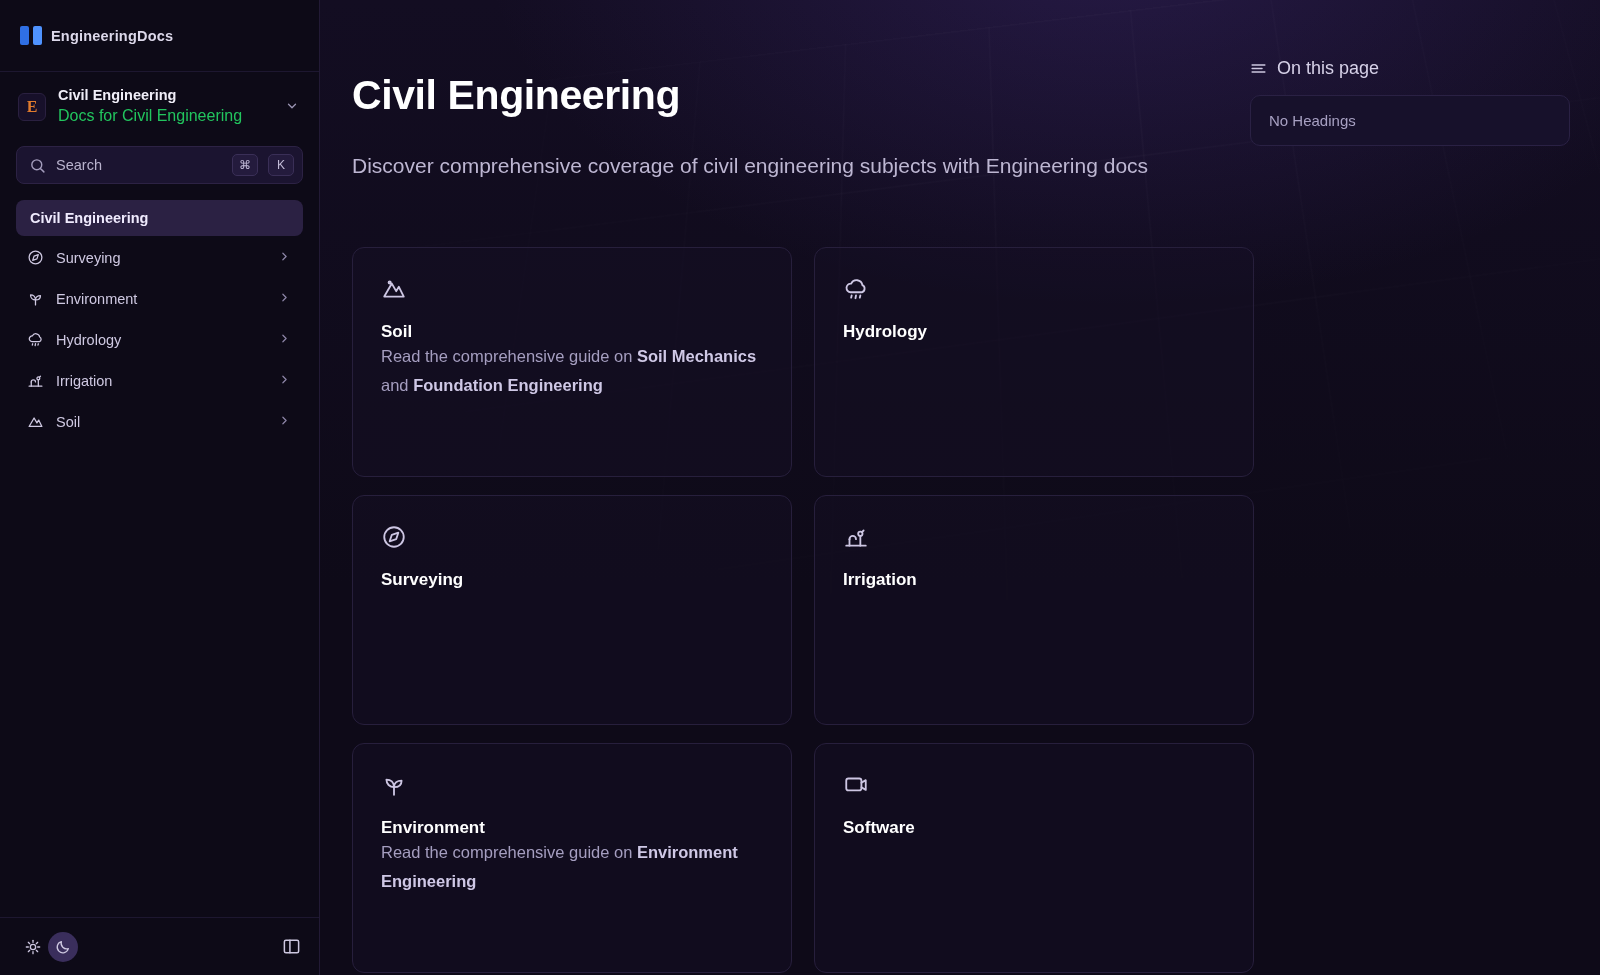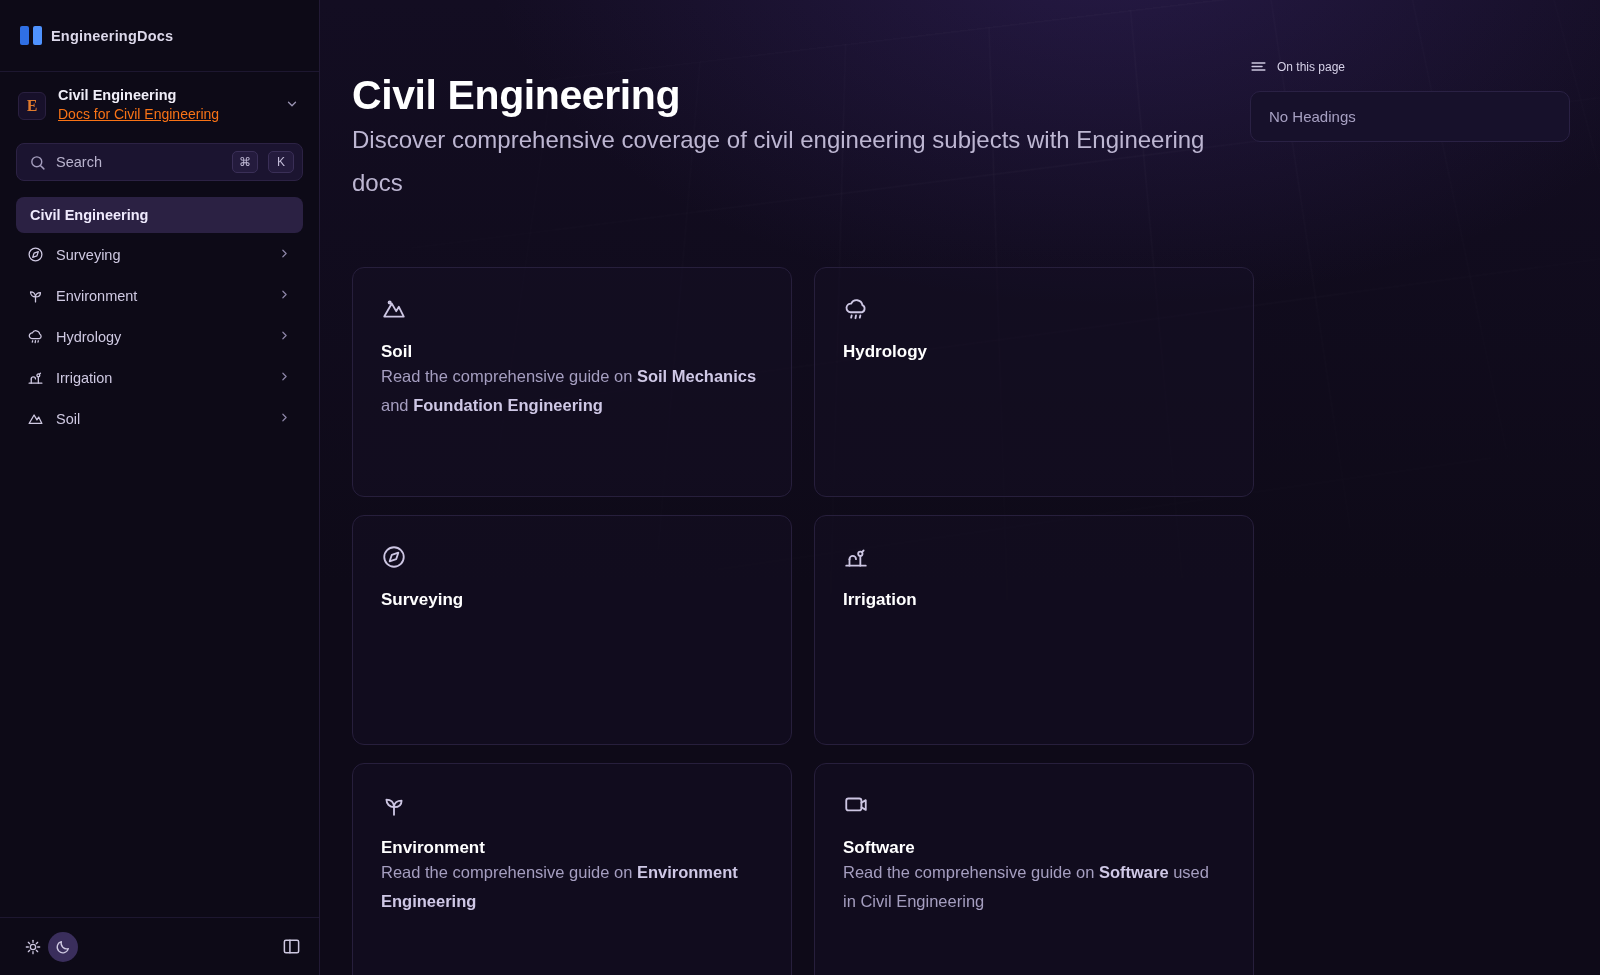--- a/index.html
+++ b/index.html
@@ -42,21 +42,21 @@
   .proj-badge {
     width: 28px; height: 28px; border-radius: 6px;
     background: #17102a; border: 1px solid #2a2040;
     display: flex; align-items: center; justify-content: center;
     color: #e07b2e; font-weight: 700; font-size: 16px;
     font-family: "Liberation Serif", serif;
     flex: 0 0 auto;
   }
   .proj-texts { flex: 1 1 auto; min-width: 0; }
   .proj-title { font-size: 14.5px; font-weight: 700; color: #f0eef8; line-height: 1.25; }
-  .proj-sub { font-size: 14px; color: #f97316; line-height: 1.5; text-decoration: underline; }
+  .proj-sub { font-size: 16px; color: #22c55e; line-height: 1.5; }
   .chev-down { color: #9b95b4; font-size: 13px; flex: 0 0 auto; }
 
   .search {
     margin: 4px 16px 16px 16px;
     height: 38px;
     background: #1b1430;
     border: 1px solid #2c2244;
     border-radius: 8px;
     display: flex; align-items: center;
     padding: 0 8px 0 12px; gap: 10px;
@@ -126,21 +126,22 @@
     -webkit-mask-image: radial-gradient(700px 420px at 62% 8%, rgba(0,0,0,0.9), rgba(0,0,0,0) 72%);
     pointer-events: none;
   }
 
   .content { position: relative; padding: 72px 0 0 32px; }
   .page-title {
     font-size: 41px; font-weight: 700; letter-spacing: -0.4px;
     color: #ffffff; line-height: 1.15;
   }
   .page-desc {
-    font-size: 24px; line-height: 1.78; color: #bdb6d2;
+    margin-top: 28px;
+    font-size: 21px; line-height: 1.78; color: #bdb6d2;
     max-width: 870px;
   }
 
   .cards {
     margin-top: 62px;
     display: grid; grid-template-columns: 440px 440px;
     gap: 18px 22px;
     width: 902px;
   }
   .card {
@@ -153,21 +154,21 @@
   }
   .card-ico { height: 30px; color: #cdc6e3; display: flex; align-items: center; }
   .card-title { margin-top: 18px; font-size: 17px; font-weight: 700; color: #ffffff; }
   .card-desc { margin-top: 0; font-size: 16.5px; line-height: 1.78; color: #a59ec0; }
   .card-desc b { color: #cfc8e6; font-weight: 700; }
 
   
   .rail { position: absolute; top: 58px; right: 30px; width: 320px; }
   .rail-head {
     display: flex; align-items: center; gap: 10px;
-    color: #d6d1e8; font-size: 12px;
+    color: #d6d1e8; font-size: 18px;
   }
   .rail-head .mico { color: #cdc7e0; display: flex; }
   .rail-box {
     margin-top: 16px;
     border: 1px solid #2a2144; border-radius: 10px;
     background: #17112b;
     padding: 16px 18px;
     color: #a7a0c2; font-size: 15px;
   }
 </style>
@@ -398,21 +399,20 @@
         </div>
 
         <div class="card">
           <div class="card-ico">
             <svg width="26" height="26" viewBox="0 0 24 24" fill="none" stroke="currentColor" stroke-width="1.7" stroke-linecap="round" stroke-linejoin="round">
                 <rect x="3" y="6" width="14" height="11" rx="2"></rect>
                 <path d="M17 10l4-2.5v9L17 14"></path>
               </svg>
           </div>
           <div class="card-title">Software</div>
-          <div class="card-desc"><span>Read the comprehensive guide on </span><b>Software</b><span> used in Civil Engineering</span></div>
         </div>
 
       </div>
     </div>
 
     <div class="rail">
       <div class="rail-head">
         <span class="mico">
           <svg width="17" height="17" viewBox="0 0 24 24" fill="none" stroke="currentColor" stroke-width="2" stroke-linecap="round">
               <line x1="3" y1="7" x2="21" y2="7"></line>

